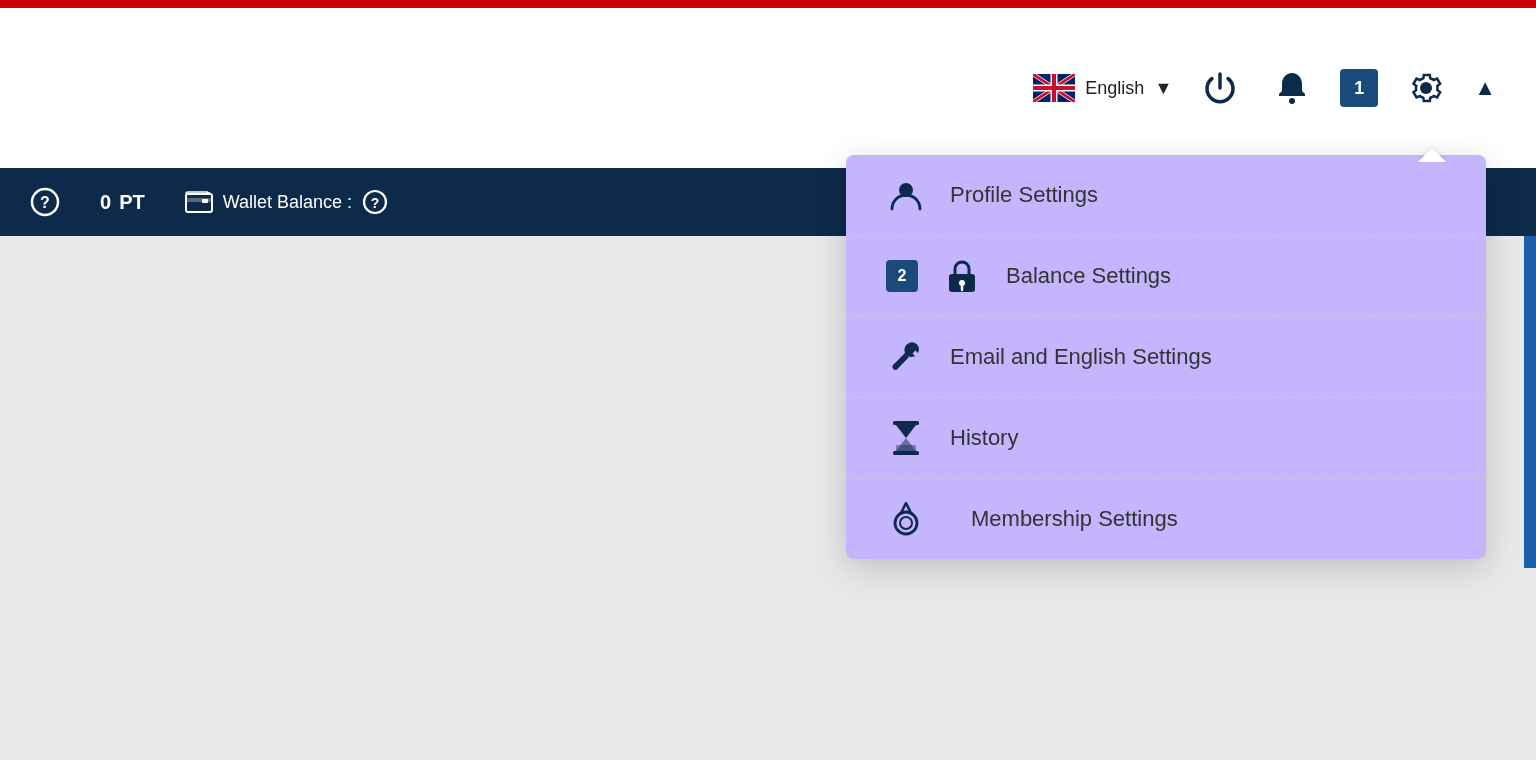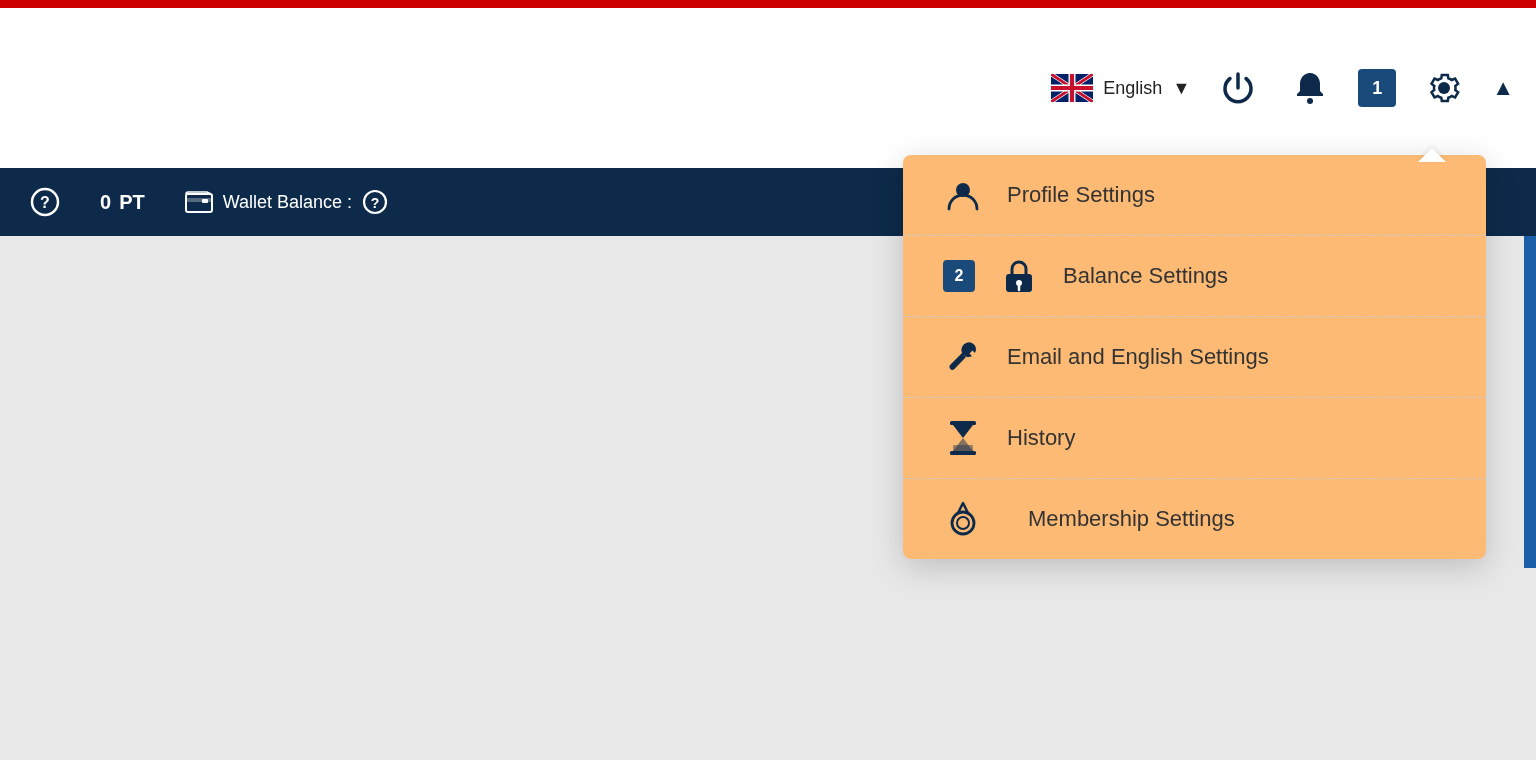--- a/index.html
+++ b/index.html
@@ -17,21 +17,21 @@
     
     .header {
       position: absolute;
       top: 8px;
       left: 0; right: 0;
       height: 160px;
       background: #fff;
       display: flex;
       align-items: center;
       justify-content: flex-end;
-      padding-right: 22px;
+      padding-right: 40px;
       border-bottom: none;
     }
 
     .header-controls {
       display: flex;
       align-items: center;
       gap: 24px;
     }
 
     .lang-selector {
@@ -161,22 +161,22 @@
       width: 12px;
       height: 400px;
       background: #1a5fa8;
     }
 
     
     .dropdown-menu {
       position: absolute;
       top: 155px;
       right: 50px;
-      width: 583px;
-      background: #fdba74;
+      width: 640px;
+      background: #c4b5fd;
       border-radius: 8px;
       box-shadow: 0 8px 32px rgba(0,0,0,0.18);
       z-index: 100;
       overflow: hidden;
     }
 
     
     .dropdown-caret {
       position: absolute;
       top: 148px;

